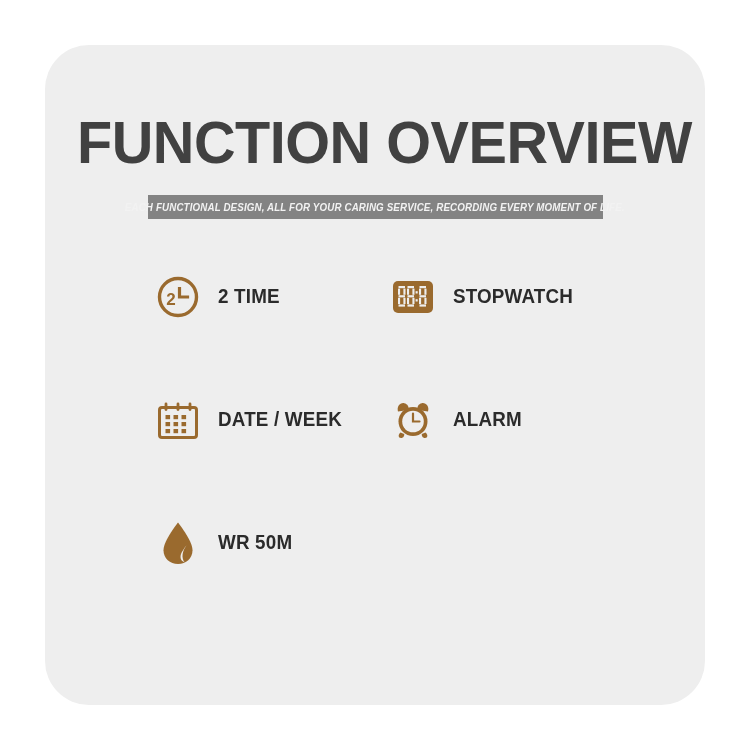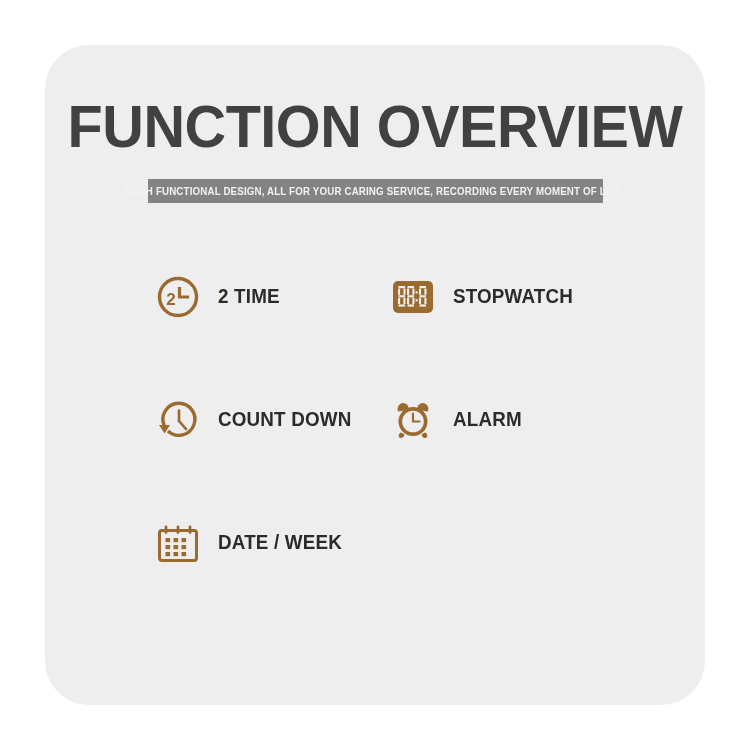--- a/index.html
+++ b/index.html
@@ -22,23 +22,23 @@
     height: 660px;
     background: #eeeeee;
     border-radius: 44px;
     box-sizing: border-box;
   }
 
   
   .header {
     position: absolute;
     left: 0;
-    top: 52px;
+    top: 68px;
     width: 100%;
-    text-align: center;
+    text-align: right;
   }
 
   .title {
     font-family: "Liberation Sans Narrow", "Liberation Sans", sans-serif;
     font-size: 60px;
     line-height: 60px;
     font-weight: bold;
     color: #414141;
     letter-spacing: -0.5px;
     transform: scaleX(0.96);
@@ -46,20 +46,21 @@
   }
 
   .subtitle-bar {
     margin: 22px auto 0 auto;
     width: 455px;
     height: 24px;
     background: #838383;
     display: flex;
     align-items: center;
     justify-content: center;
+    font-style: italic;
   }
 
   .subtitle-text {
     color: #f2f2f2;
     font-family: "Liberation Sans Narrow", "Liberation Sans", sans-serif;
     font-size: 10.5px;
     font-weight: bold;
     letter-spacing: 0.15px;
     transform: scaleX(0.93);
     white-space: nowrap;
@@ -169,46 +170,20 @@
             <rect x="28.5" y="16.2" width="6.5" height="2.2"></rect>
             <rect x="28.0" y="18.8" width="2.1" height="6.2"></rect>
             <rect x="33.4" y="18.8" width="2.1" height="6.2"></rect>
             <rect x="28.5" y="25.4" width="6.5" height="2.2"></rect>
           </g>
         </svg>
       </span>
       <span class="feature-label">STOPWATCH</span>
     </div>
 
-    <div class="feature">
-      <span class="icon-box">
-        <svg width="44" height="44" viewBox="0 0 44 44">
-          <path d="M8.2 27.6 A16 16 0 1 1 12.0 33.0" fill="none" stroke="#9a6a2e" stroke-width="3.4" stroke-linecap="butt"></path>
-          <polygon points="3.0,27.0 14.0,27.0 8.5,35.5" fill="#9a6a2e"></polygon>
-          <path d="M23 12.5 V23" fill="none" stroke="#9a6a2e" stroke-width="2.6" stroke-linecap="round"></path>
-          <path d="M23 23 L30 31" fill="none" stroke="#9a6a2e" stroke-width="2.6" stroke-linecap="round"></path>
-        </svg>
-      </span>
-      <span class="feature-label">COUNT DOWN</span>
-    </div>
-
-    <div class="feature">
-      <span class="icon-box">
-        <svg width="44" height="44" viewBox="0 0 44 44">
-          <path d="M7 13.5 C5.5 8.5 9 4.5 13.2 5.2 C16.6 5.8 18.2 9 17.4 12 Z" fill="#9a6a2e"></path>
-          <path d="M37 13.5 C38.5 8.5 35 4.5 30.8 5.2 C27.4 5.8 25.8 9 26.6 12 Z" fill="#9a6a2e"></path>
-          <circle cx="22" cy="23.5" r="14.5" fill="#9a6a2e"></circle>
-          <circle cx="22" cy="23.5" r="10.8" fill="#eeeeee"></circle>
-          <path d="M22 15.5 V23.5 H28.5" fill="none" stroke="#9a6a2e" stroke-width="2.2" stroke-linecap="round"></path>
-          <path d="M9.5 34.5 C7 36.5 7 40 10 40 C12.6 40 13.5 37.5 13.2 36.0 Z" fill="#9a6a2e"></path>
-          <path d="M34.5 34.5 C37 36.5 37 40 34 40 C31.4 40 30.5 37.5 30.8 36.0 Z" fill="#9a6a2e"></path>
-        </svg>
-      </span>
-      <span class="feature-label">ALARM</span>
-    </div>
 
     <div class="feature">
       <span class="icon-box">
         <svg width="44" height="42" viewBox="0 0 44 42">
           <path d="M10 5 V10.5" stroke="#9a6a2e" stroke-width="2.8" stroke-linecap="round" fill="none"></path>
           <path d="M22 5 V10.5" stroke="#9a6a2e" stroke-width="2.8" stroke-linecap="round" fill="none"></path>
           <path d="M34 5 V10.5" stroke="#9a6a2e" stroke-width="2.8" stroke-linecap="round" fill="none"></path>
           <rect x="3.5" y="8.5" width="37" height="30" rx="2.5" ry="2.5" fill="none" stroke="#9a6a2e" stroke-width="3"></rect>
           <g fill="#9a6a2e">
             <rect x="9.5" y="16" width="4.6" height="4.2"></rect>
@@ -219,17 +194,43 @@
             <rect x="25.5" y="23" width="4.6" height="4.2"></rect>
             <rect x="9.5" y="30" width="4.6" height="4.2"></rect>
             <rect x="17.5" y="30" width="4.6" height="4.2"></rect>
             <rect x="25.5" y="30" width="4.6" height="4.2"></rect>
           </g>
         </svg>
       </span>
       <span class="feature-label">DATE / WEEK</span>
     </div>
 
-
+    <div class="feature">
+      <span class="icon-box">
+        <svg width="44" height="44" viewBox="0 0 44 44">
+          <path d="M7 13.5 C5.5 8.5 9 4.5 13.2 5.2 C16.6 5.8 18.2 9 17.4 12 Z" fill="#9a6a2e"></path>
+          <path d="M37 13.5 C38.5 8.5 35 4.5 30.8 5.2 C27.4 5.8 25.8 9 26.6 12 Z" fill="#9a6a2e"></path>
+          <circle cx="22" cy="23.5" r="14.5" fill="#9a6a2e"></circle>
+          <circle cx="22" cy="23.5" r="10.8" fill="#eeeeee"></circle>
+          <path d="M22 15.5 V23.5 H28.5" fill="none" stroke="#9a6a2e" stroke-width="2.2" stroke-linecap="round"></path>
+          <path d="M9.5 34.5 C7 36.5 7 40 10 40 C12.6 40 13.5 37.5 13.2 36.0 Z" fill="#9a6a2e"></path>
+          <path d="M34.5 34.5 C37 36.5 37 40 34 40 C31.4 40 30.5 37.5 30.8 36.0 Z" fill="#9a6a2e"></path>
+        </svg>
+      </span>
+      <span class="feature-label">ALARM</span>
+    </div>
+
+
+    <div class="feature">
+      <span class="icon-box">
+        <svg width="44" height="46" viewBox="0 0 44 46">
+          <path d="M22 2.5 C22 2.5 7.5 20.5 7.5 30.2 C7.5 38.4 14 44 22 44
+                   C30 44 36.5 38.4 36.5 30.2 C36.5 20.5 22 2.5 22 2.5 Z" fill="#9a6a2e"></path>
+          <path d="M30.5 25.5 C30.5 25.5 24.5 32 24.5 37 C24.5 39.8 26.4 41.6 28.6 42.2
+                   C25.4 38.4 25.8 31.5 30.5 25.5 Z" fill="#eeeeee"></path>
+        </svg>
+      </span>
+      <span class="feature-label">WR 50M</span>
+    </div>
 
 
   </div>
 </div>
 
 </body></html>

